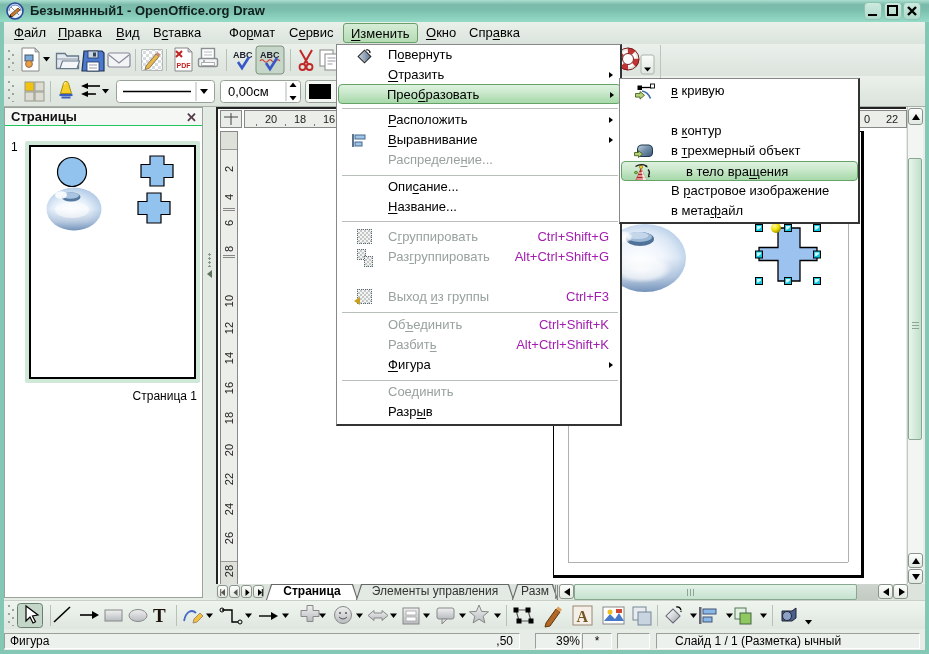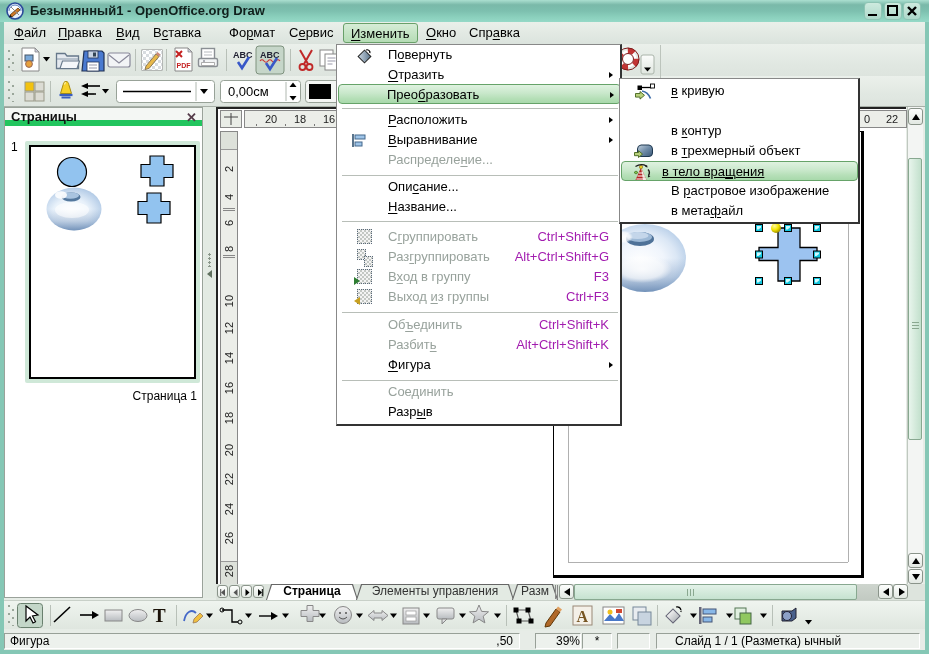--- a/index.html
+++ b/index.html
@@ -25,21 +25,21 @@
 
 #tb1{position:absolute;left:4px;top:44px;width:921px;height:32px;
  background:linear-gradient(180deg,#ebf0eb 0%,#e1e8e2 60%,#dde4de 100%);}
 #tb2{position:absolute;left:4px;top:76px;width:921px;height:31px;
  background:linear-gradient(180deg,#ebf0eb 0%,#e1e8e2 60%,#dde4de 100%);border-bottom:1px solid #a8b0a8;}
 .grip{position:absolute;width:8px;height:22px;
  background-image:radial-gradient(circle at 2px 2px,#9aa69a 1px,transparent 1.2px),radial-gradient(circle at 6px 6px,#9aa69a 1px,transparent 1.2px);
  background-size:8px 8px;}
 
 #panel{position:absolute;left:4px;top:107px;width:199px;height:491px;background:#fff;border:1px solid #9aa29a;}
-#panel-h{position:absolute;left:0;top:0;width:197px;height:18px;background:#f4f7f4;border-bottom:6px solid #22c55e;
+#panel-h{position:absolute;left:0;top:0;width:197px;height:18px;background:#f4f7f4;border-bottom:1px solid #22c55e;
  font-size:13px;font-weight:bold;padding-left:6px;line-height:18px;color:#111;}
 #panel-x{position:absolute;right:5px;top:1px;font-size:13px;font-weight:bold;color:#553c4a;}
 #thumb-sel{position:absolute;left:20px;top:33px;width:175px;height:242px;background:#cfe8d8;border-radius:2px;}
 #thumb{position:absolute;left:24px;top:37px;width:167px;height:234px;background:#fff;border:2px solid #000;}
 #pnum{position:absolute;left:6px;top:32px;font-size:12px;color:#000;}
 #pcap{position:absolute;left:0px;top:281px;width:192px;font-size:12px;color:#000;text-align:right;}
 
 #split{position:absolute;left:204px;top:107px;width:12px;height:491px;background:#e3eae3;}
 
 #canvas{position:absolute;left:216px;top:107px;width:690px;height:477px;background:#fff;border-left:2px solid #222;border-top:2px solid #222;}
@@ -673,25 +673,20 @@
  <div class="mi dis" style="top:182px;">
         <span class="gicon g1"></span>
         <span class="txt">С<u>г</u>руппировать</span>
         <span class="sc">Ctrl+Shift+G</span>
       </div>
  <div class="mi dis" style="top:202px;">
         <span class="gicon g2"></span>
         <span class="txt">Раз<u>г</u>руппировать</span>
         <span class="sc">Alt+Ctrl+Shift+G</span>
       </div>
- <div class="mi dis" style="top:222px;">
-        <span class="gicon g3"></span>
-        <span class="txt">В<u>х</u>од в группу</span>
-        <span class="sc">F3</span>
-      </div>
  <div class="mi dis" style="top:242px;">
         <span class="gicon g4"></span>
         <span class="txt">Выход <u>и</u>з группы</span>
         <span class="sc">Ctrl+F3</span>
       </div>
  <div class="msep" style="top:267px;"></div>
  <div class="mi dis" style="top:270px;">
         <span class="txt">Об<u>ъ</u>единить</span>
         <span class="sc">Ctrl+Shift+K</span>
       </div>
@@ -744,21 +739,21 @@
           <path d="M9 4.5 L14.5 17 L3.5 17 z" fill="#b42424"></path>
           <path d="M9 4.5 L14.5 17 L11 17 z" fill="#e4cfc6"></path>
           <path d="M6.7 10 L11.1 10 M5.5 13 L12.6 13 M4.4 16 L13.8 16" stroke="#fff" stroke-width="1.1"></path>
           <circle cx="9" cy="4" r="1.7" fill="#e8c820" stroke="#887010" stroke-width="0.6"></circle>
           <path d="M3.5 3.5 q5.5 -3.5 11 -0.5" fill="none" stroke="#1a1a1a" stroke-width="1.4"></path>
           <path d="M15.6 4.6 l-2.7 -0.8 2.1 -1.9 z" fill="#1a1a1a"></path>
           <path d="M16 6.5 q2.5 2.5 0.5 6" fill="none" stroke="#1a1a1a" stroke-width="1.4"></path>
           <path d="M15.9 14.4 l0.2 -2.7 2.3 1.7 z" fill="#1a1a1a"></path>
           <path d="M2 9.5 l2 -1.5 2 1.5 -2 1.5 z" fill="#7ec84a" stroke="#39661a" stroke-width="0.7"></path>
         </svg>
-        <span class="txt" style="left:40px;text-decoration:underline;">в тело вра<u>щ</u>ения</span>
+        <span class="txt" style="left:64px;">в тело вра<u>щ</u>ения</span>
       </div>
  <div class="smi" style="top:102px;">
         <span class="txt">В <u>р</u>астровое изображение</span>
       </div>
  <div class="smi" style="top:122px;">
         <span class="txt">в мета<u>ф</u>айл</span>
       </div>
 </div>
 </div>
 

